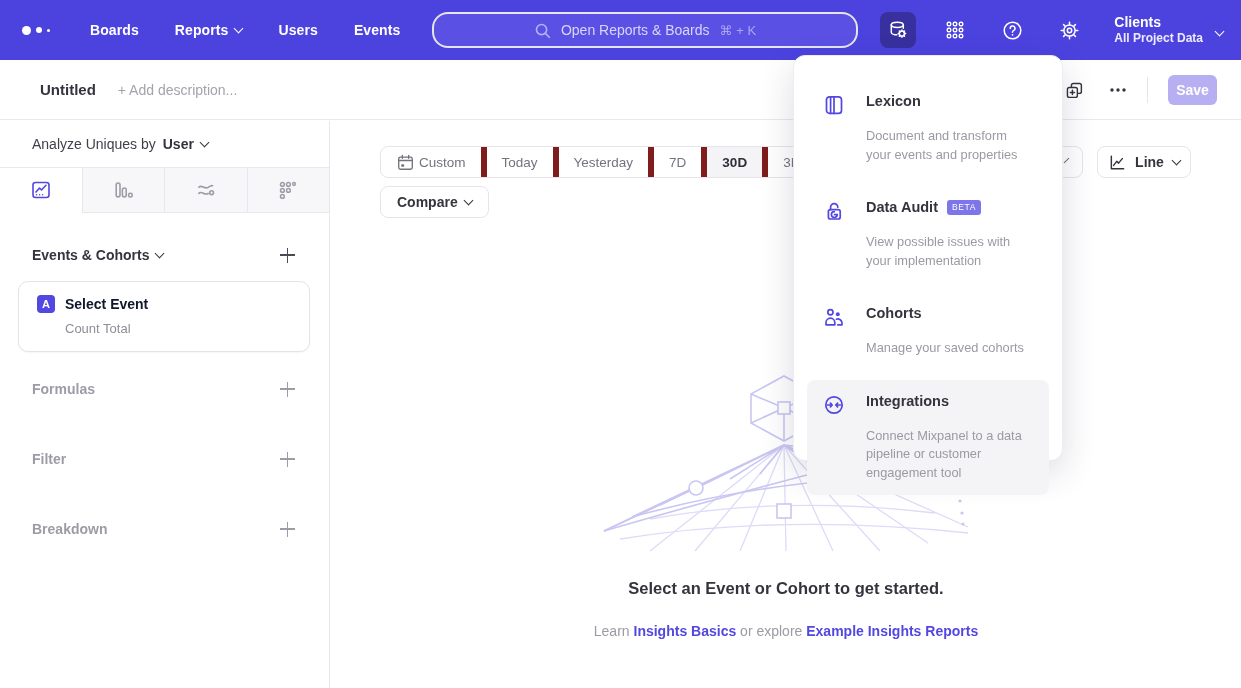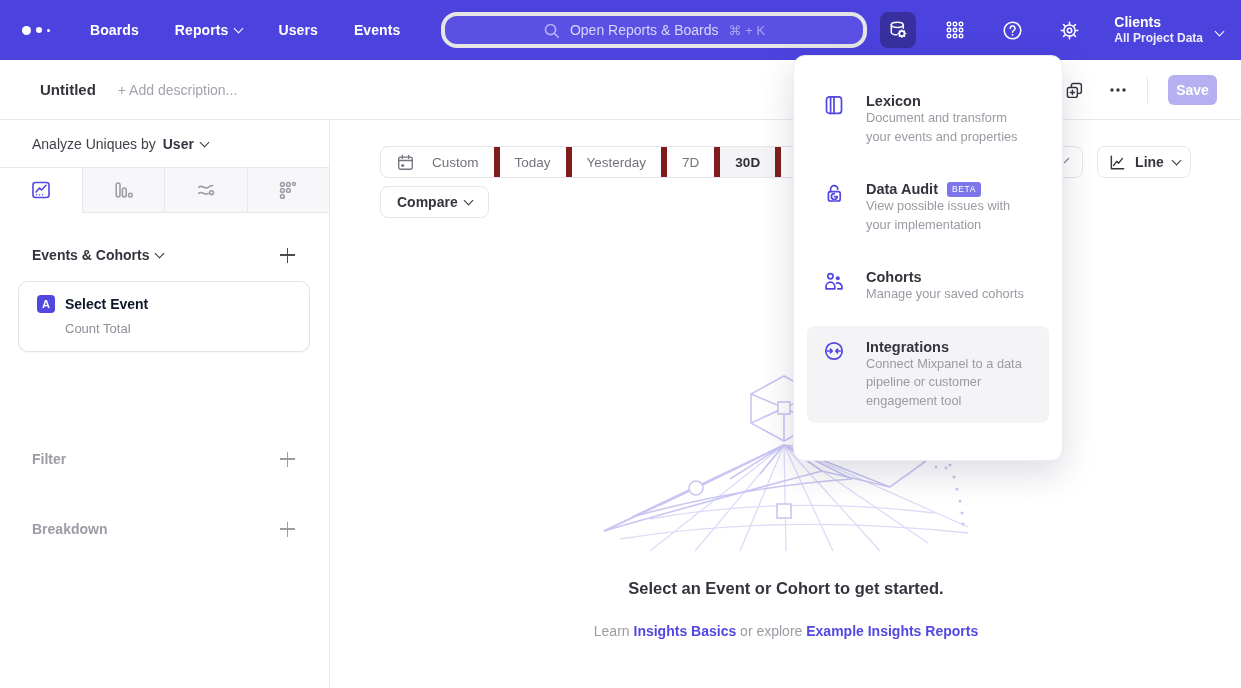--- a/index.html
+++ b/index.html
@@ -15,21 +15,21 @@
 
   
   .navbar { position:absolute; left:0; top:0; width:1241px; height:60px; background:#4C43DF; display:flex; align-items:center; }
   .logo { display:flex; align-items:center; gap:5px; margin-left:22px; }
   .logo i { display:block; border-radius:50%; background:#fff; }
   .logo i:nth-child(1){ width:9px; height:9px; }
   .logo i:nth-child(2){ width:6px; height:6px; }
   .logo i:nth-child(3){ width:3px; height:3px; }
   .topnav { display:flex; align-items:center; gap:36px; margin-left:40px; color:#fff; font-size:14px; font-weight:600; letter-spacing:.1px; }
   .topnav .navitem { cursor:pointer; display:flex; align-items:center; }
-  .searchbar { position:absolute; left:441px; top:12px; width:426px; height:36px; background:#5A51E4; border:4px solid #e5e5e5; border-radius:16px; display:flex; align-items:center; justify-content:center; gap:10px; }
+  .searchbar { position:absolute; left:432px; top:12px; width:426px; height:36px; background:#5A51E4; border:2px solid #e5e5e5; border-radius:16px; display:flex; align-items:center; justify-content:center; gap:10px; }
   .searchbar .ph { color:#D9D6F9; font-size:14px; }
   .searchbar .kbd { color:#ABA5F1; font-size:13px; }
   .nav-right { position:absolute; right:18px; top:0; height:60px; display:flex; align-items:center; gap:21px; color:#fff; }
   .iconbtn { width:36px; height:36px; border-radius:8px; display:flex; align-items:center; justify-content:center; cursor:pointer; }
   .iconbtn.active { background:#37309E; }
   .project { display:flex; align-items:center; cursor:pointer; margin-left:6px; }
   .project .lines { display:flex; flex-direction:column; line-height:1.25; }
   .project .org { font-size:14px; font-weight:700; color:#fff; }
   .project .pname { font-size:12px; font-weight:700; color:#EDEBFD; }
   .project .chev { margin-left:13px; top:1px; }
@@ -62,37 +62,37 @@
   .event-card .measure { margin-left:28px; margin-top:8px; font-size:13px; color:#8E8E98; }
   .side-section { position:absolute; left:32px; right:34px; display:flex; align-items:center; justify-content:space-between; color:#9C9CA6; }
   .side-section .lbl { font-size:14px; font-weight:700; }
   .side-section .plus { cursor:pointer; }
   .s-formulas { top:260px; } .s-filter { top:330px; } .s-breakdown { top:400px; }
 
   
   .main { position:absolute; left:331px; top:121px; width:910px; height:567px; background:#fff; }
   .datebar { position:absolute; left:49px; top:25px; width:703px; height:32px; border:1px solid #E5E5EA; border-radius:8px; display:flex; align-items:stretch; background:#fff; font-size:13.5px; color:#73737E; overflow:hidden; }
   .datecell { display:flex; align-items:center; padding:0 15px; border-left:6px solid #7f1d1d; cursor:pointer; white-space:nowrap; }
-  .datecell:first-child { border-left:none; gap:17px; }
+  .datecell:first-child { border-left:none; gap:4px; }
   .datecell.active { background:#F4F4F6; color:#2F2F38; font-weight:700; }
   .datecell.caret { margin-left:auto; width:37px; justify-content:center; }
   .compare-btn { position:absolute; left:49px; top:65px; height:32px; padding:0 16px; border:1px solid #E5E5EA; border-radius:8px; background:#fff; display:flex; align-items:center; font-size:14px; font-weight:600; color:#34343E; cursor:pointer; }
   .linetype-btn { position:absolute; left:766px; top:25px; width:94px; height:32px; border:1px solid #E5E5EA; border-radius:8px; background:#fff; display:flex; align-items:center; justify-content:center; gap:8px; font-size:14px; font-weight:600; color:#34343E; cursor:pointer; }
   .graphic { position:absolute; left:259px; top:246px; width:400px; height:186px; }
   .empty-heading { position:absolute; left:0; right:0; top:458px; text-align:center; font-size:16.5px; font-weight:700; color:#34343E; }
   .empty-sub { position:absolute; left:0; right:0; top:502px; text-align:center; font-size:14px; color:#9B9BA4; }
   .empty-sub a { color:#5247E0; font-weight:700; text-decoration:none; cursor:pointer; }
 
   
   .dropdown { position:absolute; left:793px; top:55px; width:270px; height:406px; background:#fff; border:1px solid #ECECF1; border-radius:12px; box-shadow:0 12px 34px rgba(35,35,80,.16); z-index:40; padding:24px 13px 13px 13px; }
   .dd-item { display:flex; gap:21px; padding:13px 14px 13px 16px; border-radius:8px; margin-bottom:9px; cursor:pointer; }
   .dd-item.hover { background:#F4F4F6; }
   .dd-icon { flex:0 0 22px; margin-top:1px; }
   .dd-title { font-size:14.5px; font-weight:700; color:#34343E; display:flex; align-items:center; }
-  .dd-desc { margin-top:0; font-size:12.8px; line-height:1.45; color:#9A9AA3; max-width:175px; }
+  .dd-desc { margin-top:18px; font-size:12.8px; line-height:1.45; color:#9A9AA3; max-width:175px; }
   .beta { display:inline-block; margin-left:9px; background:#7D75EA; color:#fff; font-size:8.5px; font-weight:400; letter-spacing:.6px; padding:2.5px 5px; border-radius:3px; }
 
   svg { display:block; }
 </style>
 </head>
 <body>
 
 <div id="app">
 
   <div class="navbar">
@@ -244,20 +244,24 @@
     </div>
 
     <div class="event-card">
       <div class="row1">
         <span class="badge-a">A</span>
         <span class="sel">Select Event</span>
       </div>
       <div class="measure">Count Total</div>
     </div>
 
+    <div class="side-section s-formulas">
+      <span class="lbl">Formulas</span>
+      <span class="plus"></span>
+    </div>
     <div class="side-section s-filter">
       <span class="lbl">Filter</span>
       <span class="plus"></span>
     </div>
     <div class="side-section s-breakdown">
       <span class="lbl">Breakdown</span>
       <span class="plus"></span>
     </div>
   </div>
 

